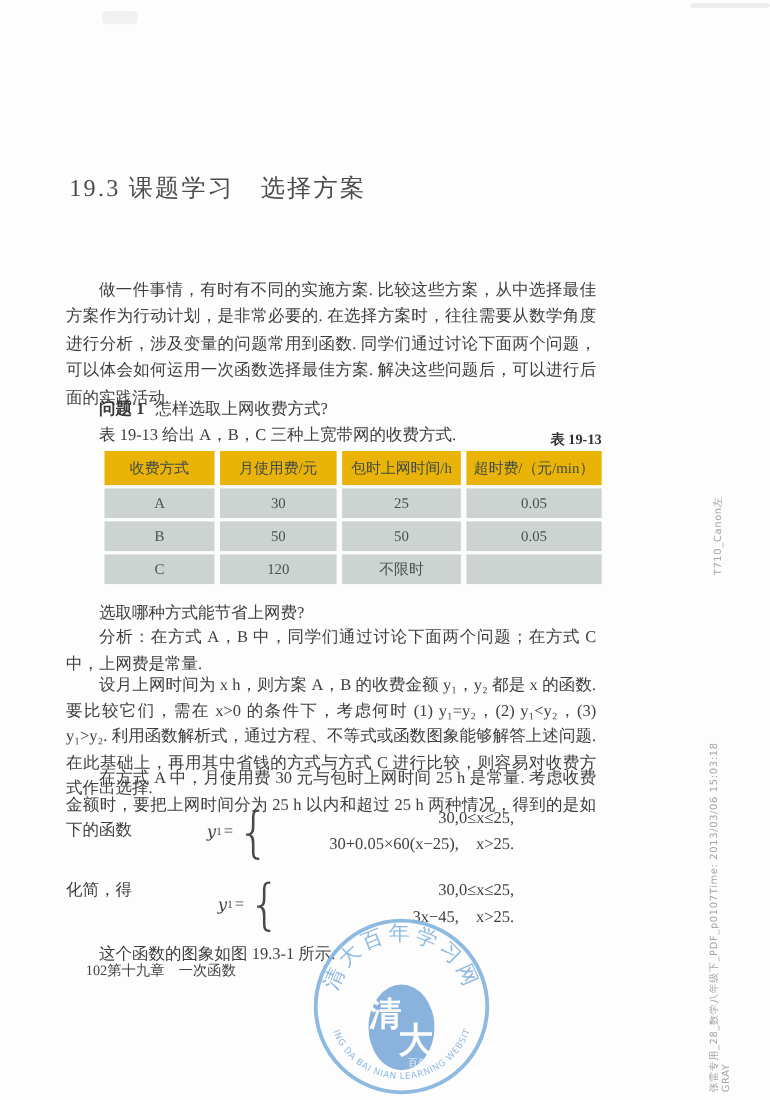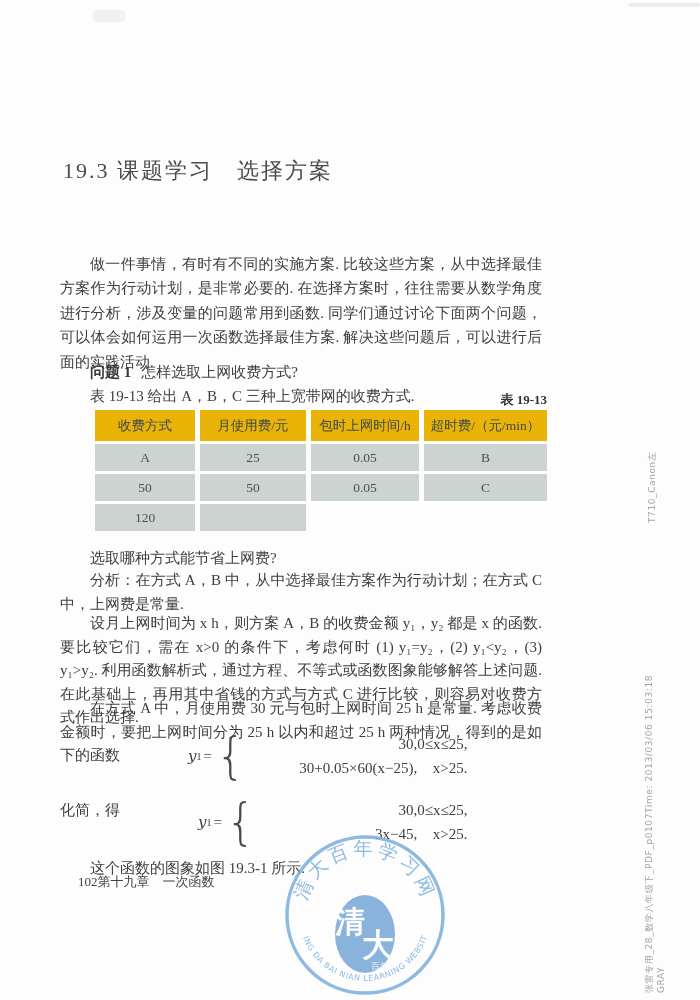--- a/index.html
+++ b/index.html
@@ -105,35 +105,37 @@
 
 <div class="abs tbl-caption">表 19-13</div>
 
 <div class="abs fee-table">
   <div class="cell head-cell">收费方式</div>
   <div class="cell head-cell">月使用费/元</div>
   <div class="cell head-cell">包时上网时间/h</div>
   <div class="cell head-cell">超时费/（元/min）</div>
 
   <div class="cell data-cell">A</div>
+  <div class="cell data-cell">30</div>
   <div class="cell data-cell">25</div>
   <div class="cell data-cell">0.05</div>
 
   <div class="cell data-cell">B</div>
   <div class="cell data-cell">50</div>
   <div class="cell data-cell">50</div>
   <div class="cell data-cell">0.05</div>
 
   <div class="cell data-cell">C</div>
   <div class="cell data-cell">120</div>
+  <div class="cell data-cell">不限时</div>
   <div class="cell data-cell"></div>
 </div>
 
 <p class="abs para p-question">选取哪种方式能节省上网费?</p>
-<p class="abs para p-analysis">分析：在方式 A，B 中，从中选择最佳方案作为行动计划；在方式 C 中，上网费是常量.</p>
+<p class="abs para p-analysis">分析：在方式 A，B 中，同学们通过讨论下面两个问题；在方式 C 中，上网费是常量.</p>
 <p class="abs para p-setup">设月上网时间为 x h，则方案 A，B 的收费金额 y₁，y₂ 都是 x 的函数. 要比较它们，需在 x&gt;0 的条件下，考虑何时 (1) y₁=y₂，(2) y₁&lt;y₂，(3) y₁&gt;y₂. 利用函数解析式，通过方程、不等式或函数图象能够解答上述问题. 在此基础上，再用其中省钱的方式与方式 C 进行比较，则容易对收费方式作出选择.</p>
 <p class="abs para p-plana">在方式 A 中，月使用费 30 元与包时上网时间 25 h 是常量. 考虑收费金额时，要把上网时间分为 25 h 以内和超过 25 h 两种情况，得到的是如下的函数</p>
 
 <div class="abs formula formula-1">
   <span class="mi">y</span>
     <sub class="msub">1</sub>
     <span class="feq">=</span>
   <span class="brace">{</span>
   <span class="f-rows">
     <span>30,</span>

